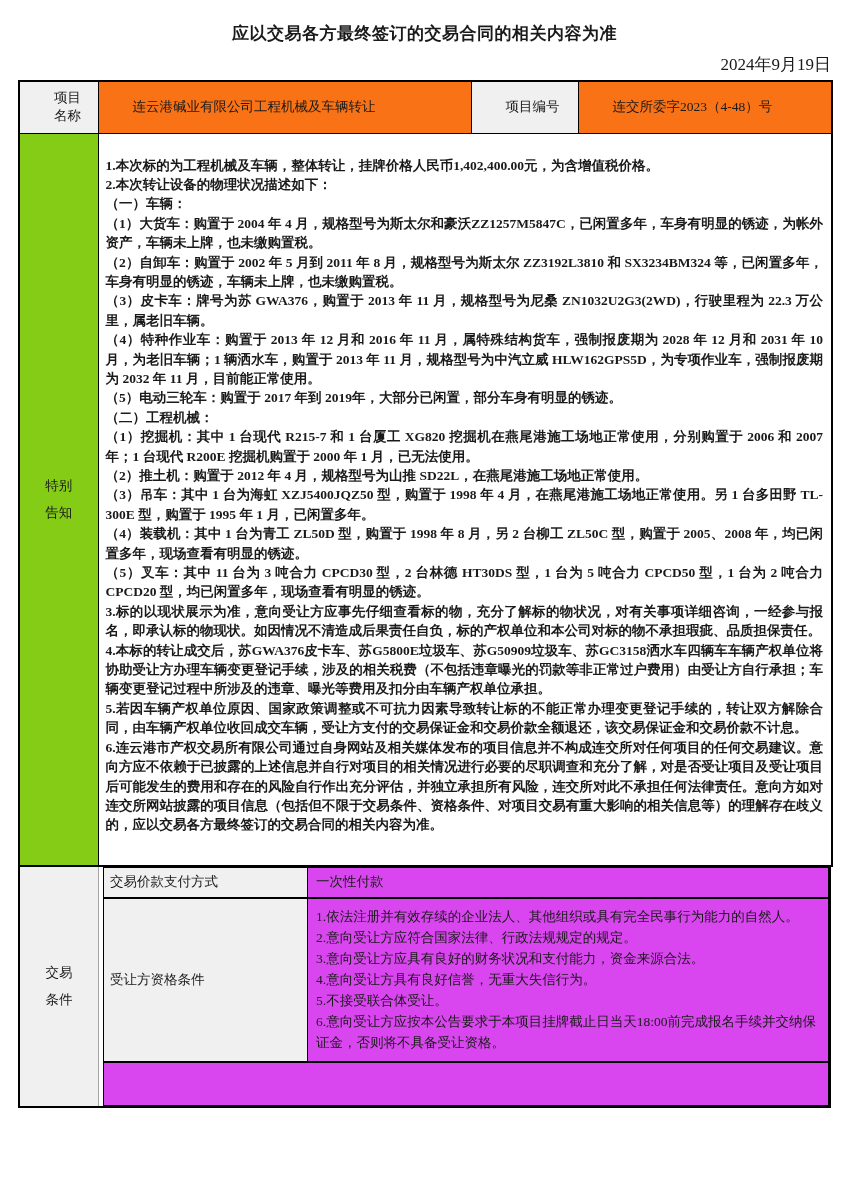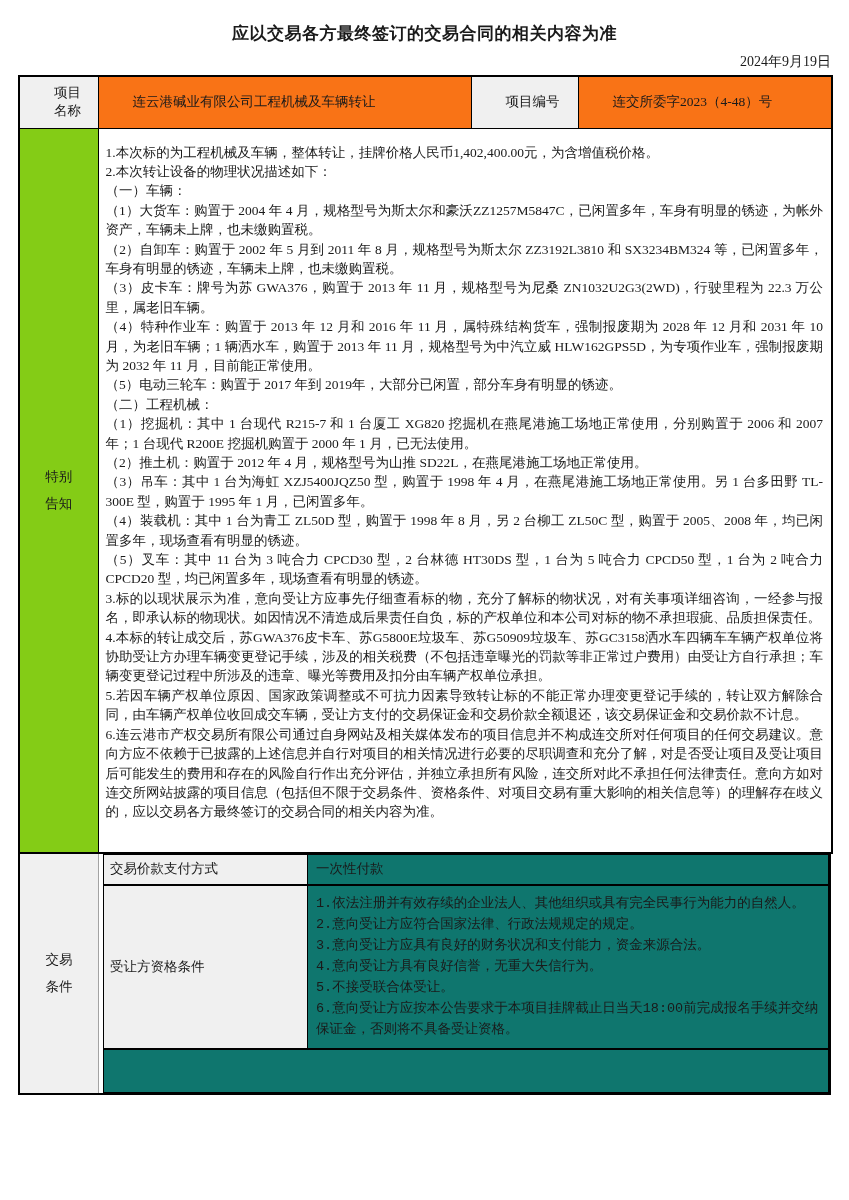--- a/index.html
+++ b/index.html
@@ -15,21 +15,21 @@
 
   .doc-title {
     text-align: center;
     font-size: 17px;
     font-weight: bold;
     letter-spacing: 0.5px;
     margin-top: 4px;
   }
   .doc-date {
     text-align: right;
-    font-size: 14px;
+    font-size: 17px;
     margin: 8px 0 4px 0;
   }
 
   
   table.main {
     width: 813px;
     border-collapse: collapse;
     table-layout: fixed;
   }
   table.main, table.main td { border: 1px solid #000; }
@@ -45,21 +45,22 @@
   td.v-lbl {
     background: #84cc16;
     text-align: center;
     vertical-align: middle;
     white-space: pre-line;
     line-height: 2.0;
   }
   td.notice-cell {
     background: #fff;
     vertical-align: top;
-    padding: 14px 8px 6px 7px;
+    padding: 22px 8px 6px 7px;
+    font-weight: bold;
   }
   .notice-text {
     font-size: 13.5px;
     line-height: 19.4px;
     white-space: pre-line;
     min-height: 703px;
     text-align: justify;
   }
 
   
@@ -105,22 +106,21 @@
     font-size: 13.5px;
     display: flex;
     align-items: center;
   }
   .c-row .c-val {
     flex: 1;
     padding: 4px 8px;
     font-size: 13.5px;
     display: flex;
     align-items: center;
-    background: #0f766e;
-    font-family: Liberation Mono, monospace;
+    background: #d946ef;
   }
   .c-row.pay { min-height: 31px; }
   .c-row.qual { min-height: 164px; }
   .c-row.deliv { min-height: 44px; }
   .c-val .pre { white-space: pre-line; line-height: 21px; }
 </style>
 </head>
 <body>
 
 <div class="page">

